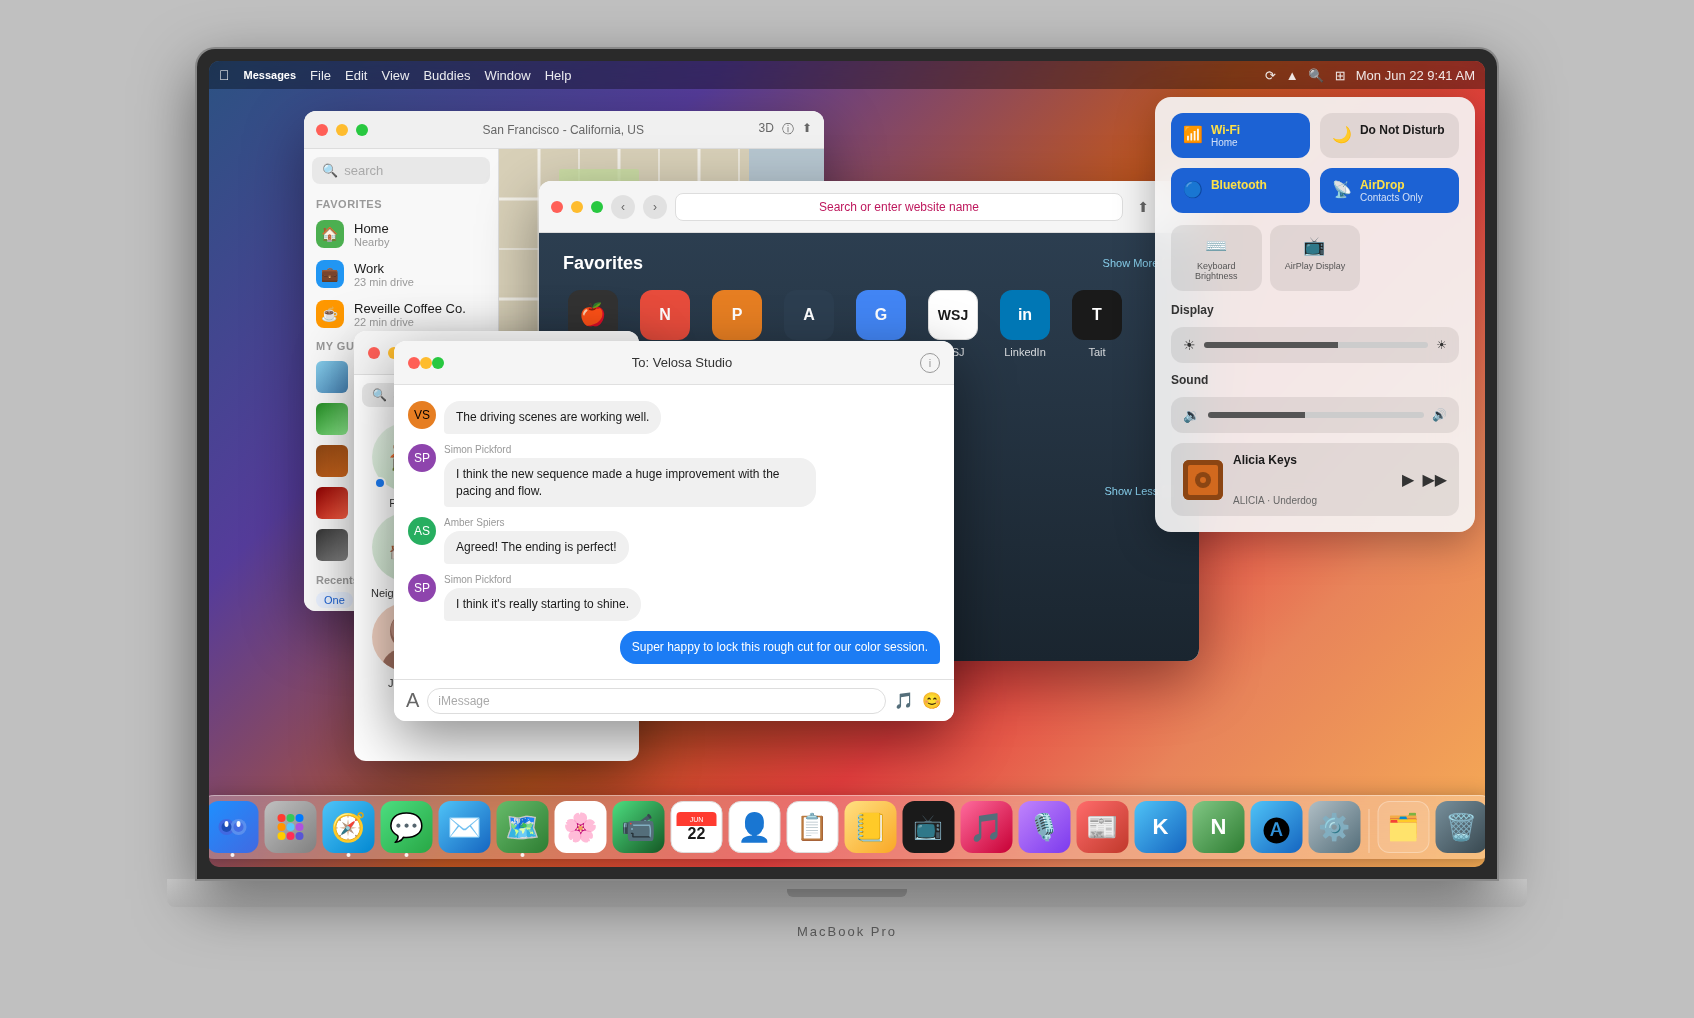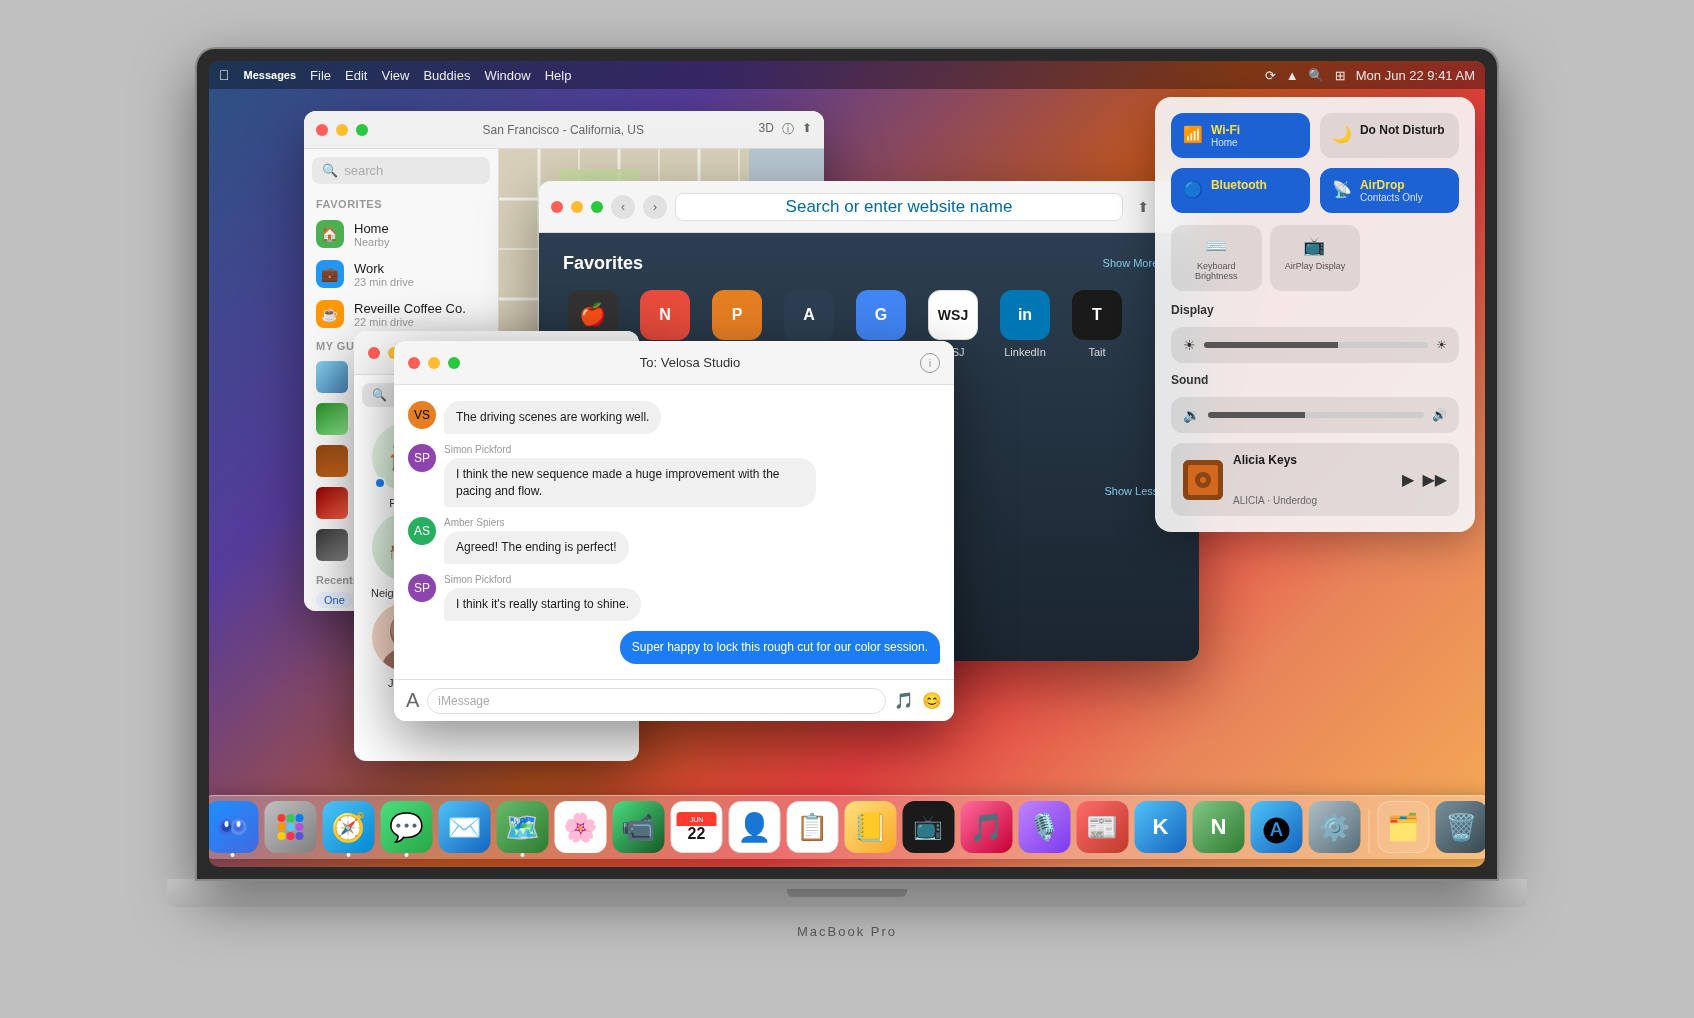--- a/index.html
+++ b/index.html
@@ -541,21 +541,21 @@
       display: flex;
       flex-direction: column;
     }
 
     .messages-titlebar {
       height: 44px;
       background: #f5f5f5;
       display: flex;
       align-items: center;
       padding: 0 14px;
-      gap: 8px;
+      gap: 0;
       border-bottom: 1px solid #e0e0e0;
     }
 
     .messages-to {
       flex: 1;
       display: flex;
       align-items: center;
       justify-content: center;
       font-size: 13px;
       font-weight: 500;
@@ -968,21 +968,21 @@
         </div>
 
         <div class="safari-window">
           <div class="safari-toolbar">
             <span class="traffic-light tl-red"></span>
             <span class="traffic-light tl-yellow"></span>
             <span class="traffic-light tl-green"></span>
             <div class="safari-nav-btn">‹</div>
             <div class="safari-nav-btn">›</div>
             <div class="safari-address">
-              <span style="font-size:17px; color:#0369a1;">Search or enter website name</span>
+              <span style="font-size:12px; color:#be185d;">Search or enter website name</span>
             </div>
             <div class="safari-action-btn">⬆</div>
             <div class="safari-action-btn">+</div>
           </div>
           <div class="safari-content">
             <div style="padding: 20px 24px;">
               <div style="display:flex; justify-content:space-between; align-items:center; margin-bottom:16px;">
                 <span style="font-size:18px; font-weight:700; color:white;">Favorites</span>
                 <span style="font-size:11px; color:#87ceeb;">Show More ⬛</span>
               </div>

